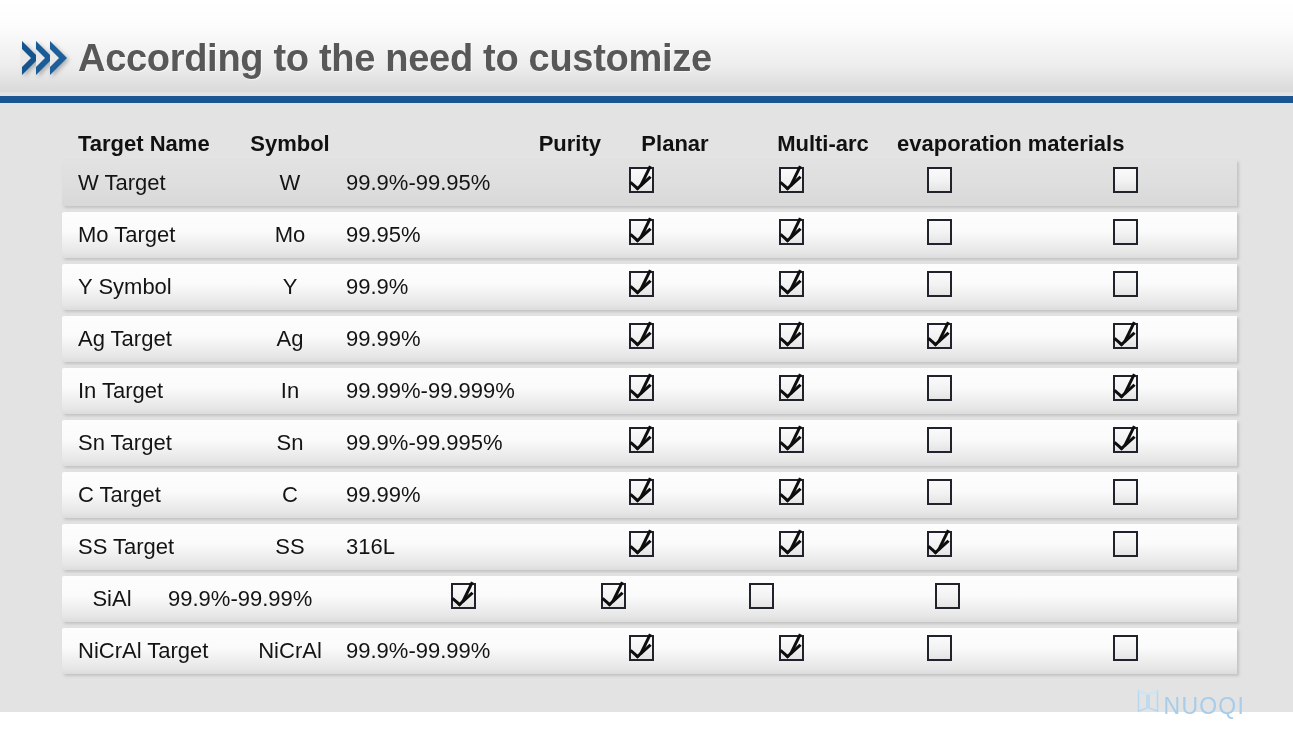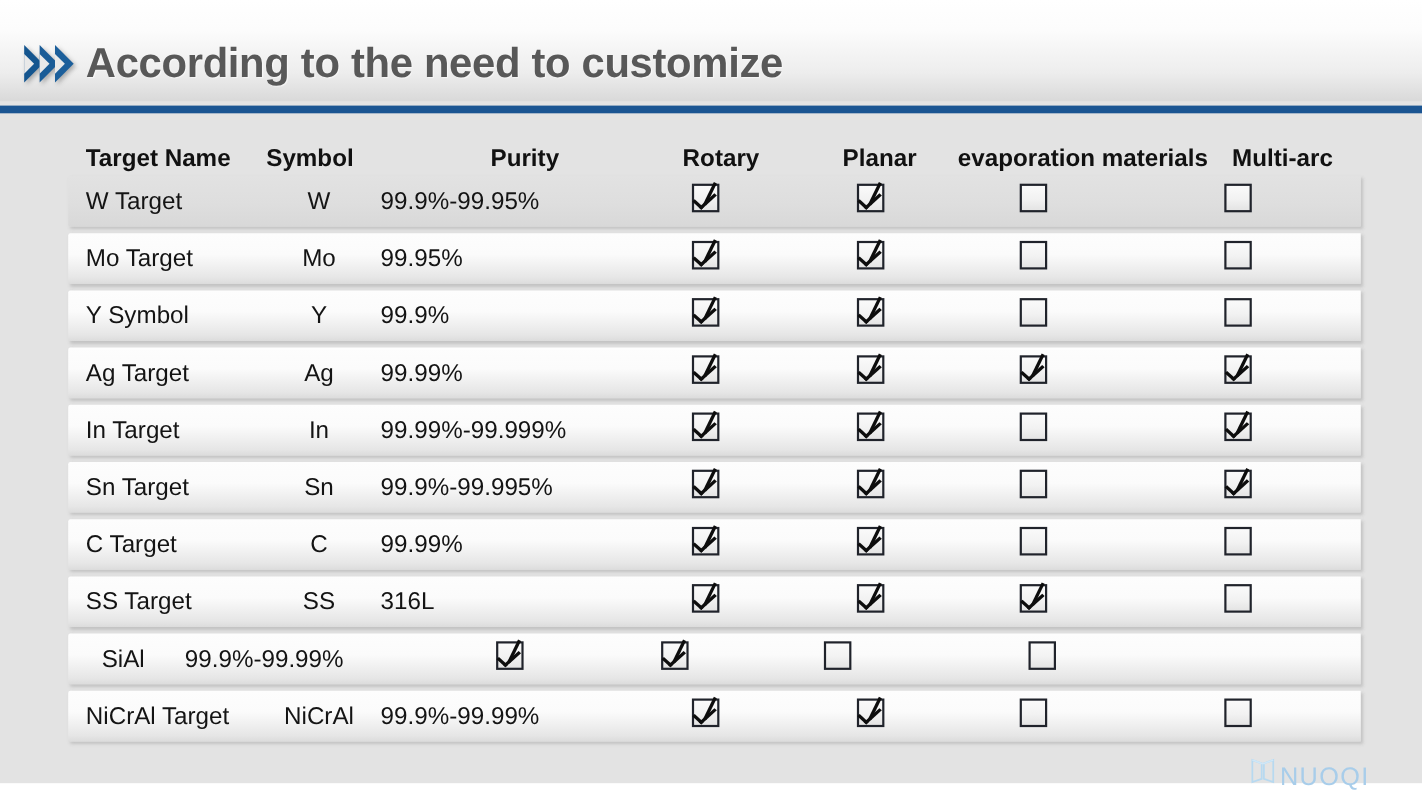--- a/index.html
+++ b/index.html
@@ -104,21 +104,21 @@
 
   
   .col-name   { width: 178px; padding-left: 16px; }
   .col-symbol { width: 100px; text-align: center; }
   .col-purity { width: 225px; padding-left: 6px; }
   .col-rotary { width: 152px; text-align: center; }
   .col-planar { width: 148px; text-align: center; }
   .col-multi  { width: 148px; text-align: center; }
   .col-evap   { width: 224px; text-align: center; }
 
-  .thead .col-purity { text-align: center; padding-left: 6px; margin-left: 36px; }
+  .thead .col-purity { text-align: right; padding-left: 6px; margin-left: 36px; }
 
   .tbody { position: relative; }
 
   .trow {
     display: flex;
     align-items: center;
     height: 46px;
     margin-bottom: 6px;
     border-radius: 2px 0 0 2px;
     box-shadow: 2px 2px 3px rgba(120,120,120,0.30);
@@ -219,24 +219,23 @@
   </div>
 </div>
 <div class="banner-rule"></div>
 
 <div class="table-wrap">
 
   <div class="thead">
     <div class="th col-name">Target Name</div>
     <div class="th col-symbol">Symbol</div>
     <div class="th col-purity">Purity</div>
-    <div class="th col-rotary">Rotary</div>
     <div class="th col-planar">Planar</div>
+    <div class="th col-multi">Multi-arc</div>
     <div class="th col-evap">evaporation materials</div>
-    <div class="th col-multi">Multi-arc</div>
   </div>
 
   <div class="tbody" id="table-body">
       <div class="trow first">
         <div class="cell col-name">W Target</div>
         <div class="cell col-symbol">W</div>
         <div class="cell col-purity">99.9%-99.95%</div>
         <div class="cell col-rotary"><span class="cbwrap">
             <span class="cb checked"></span>
           </span></div>

